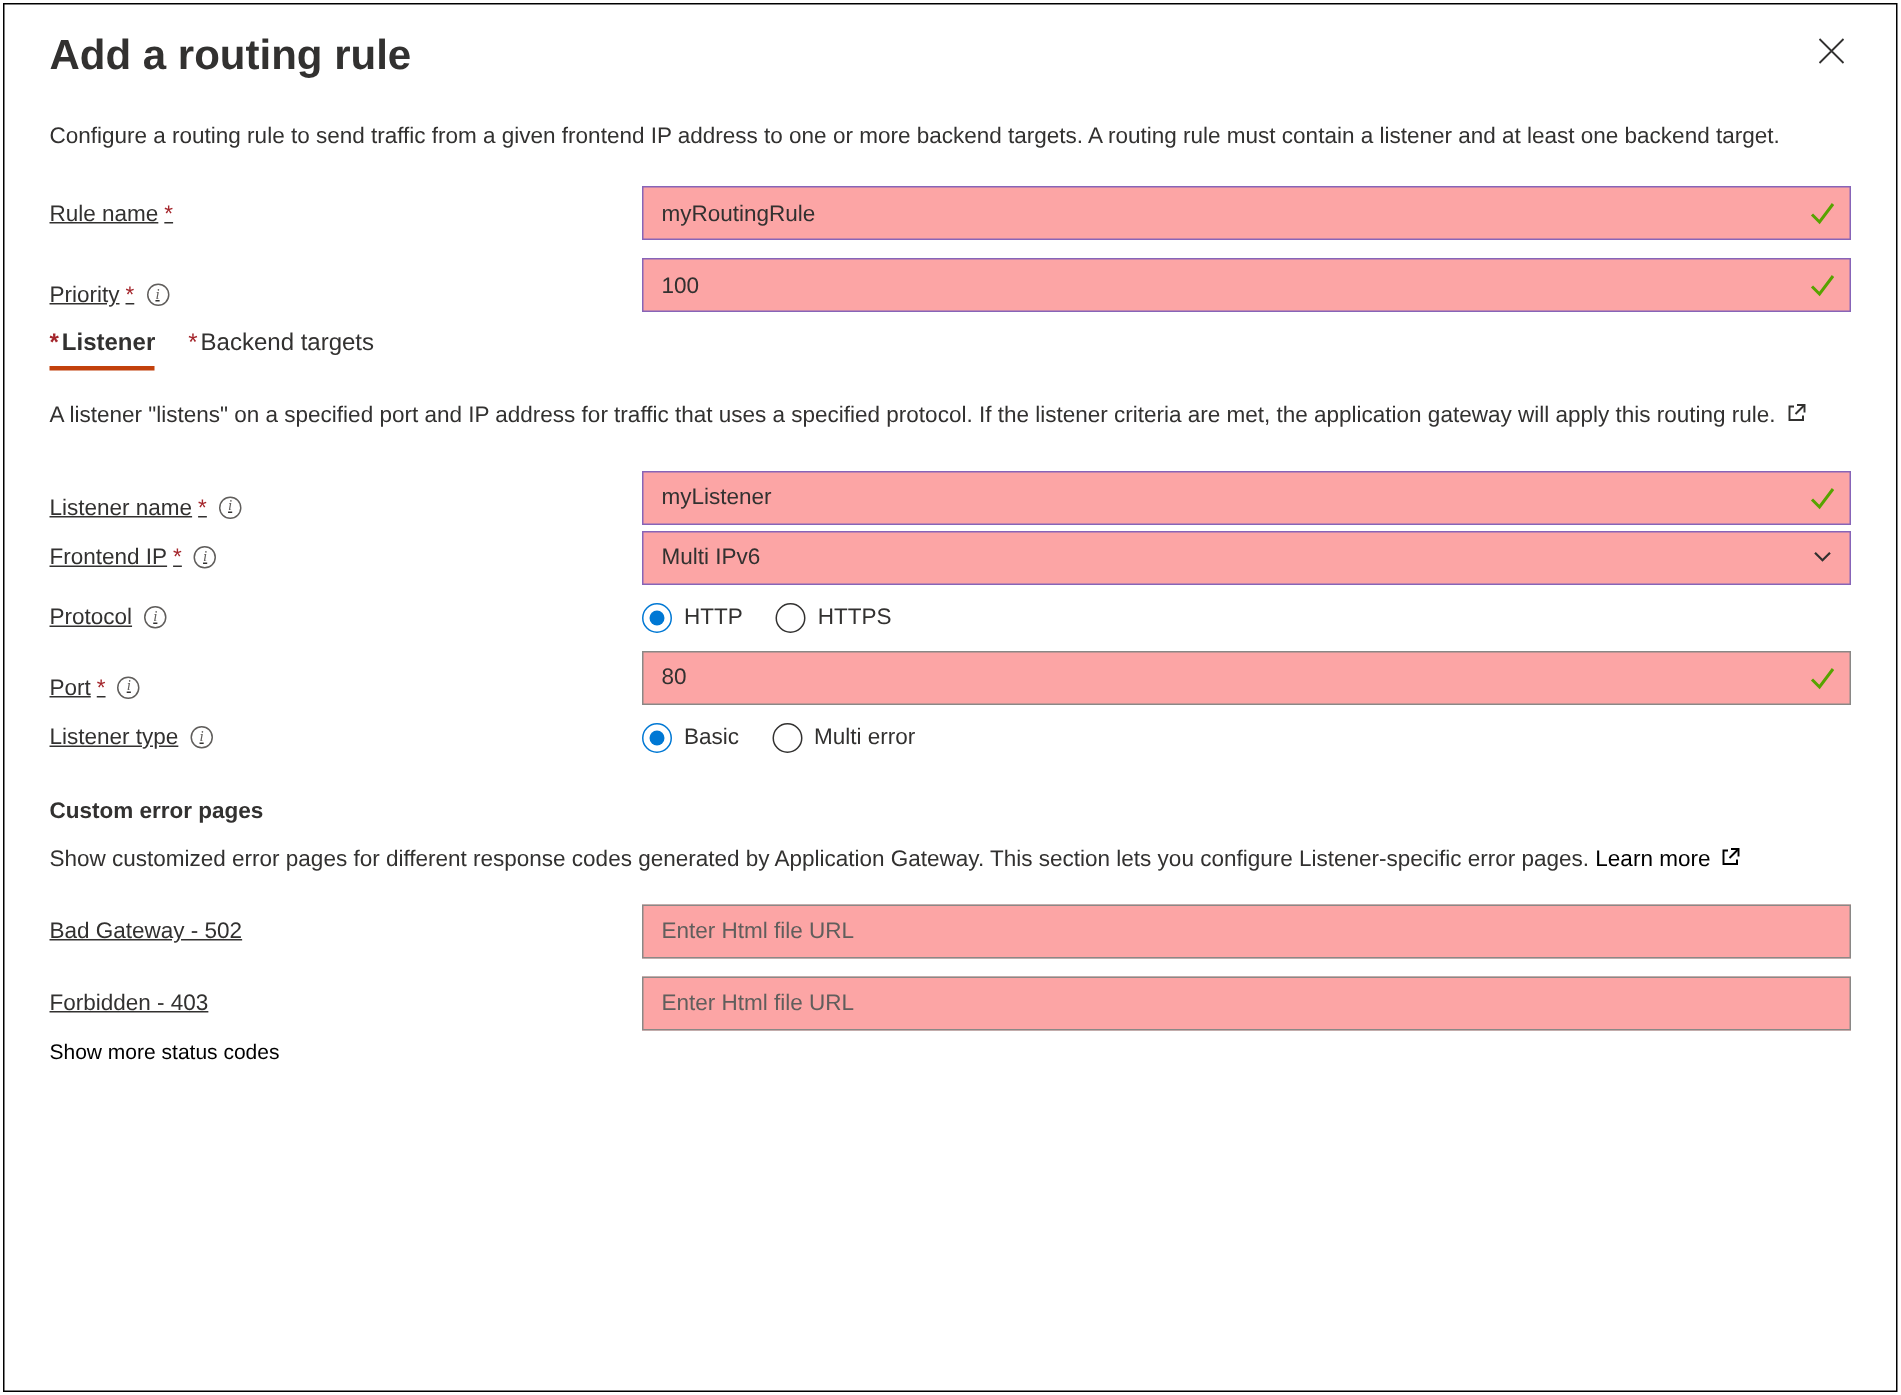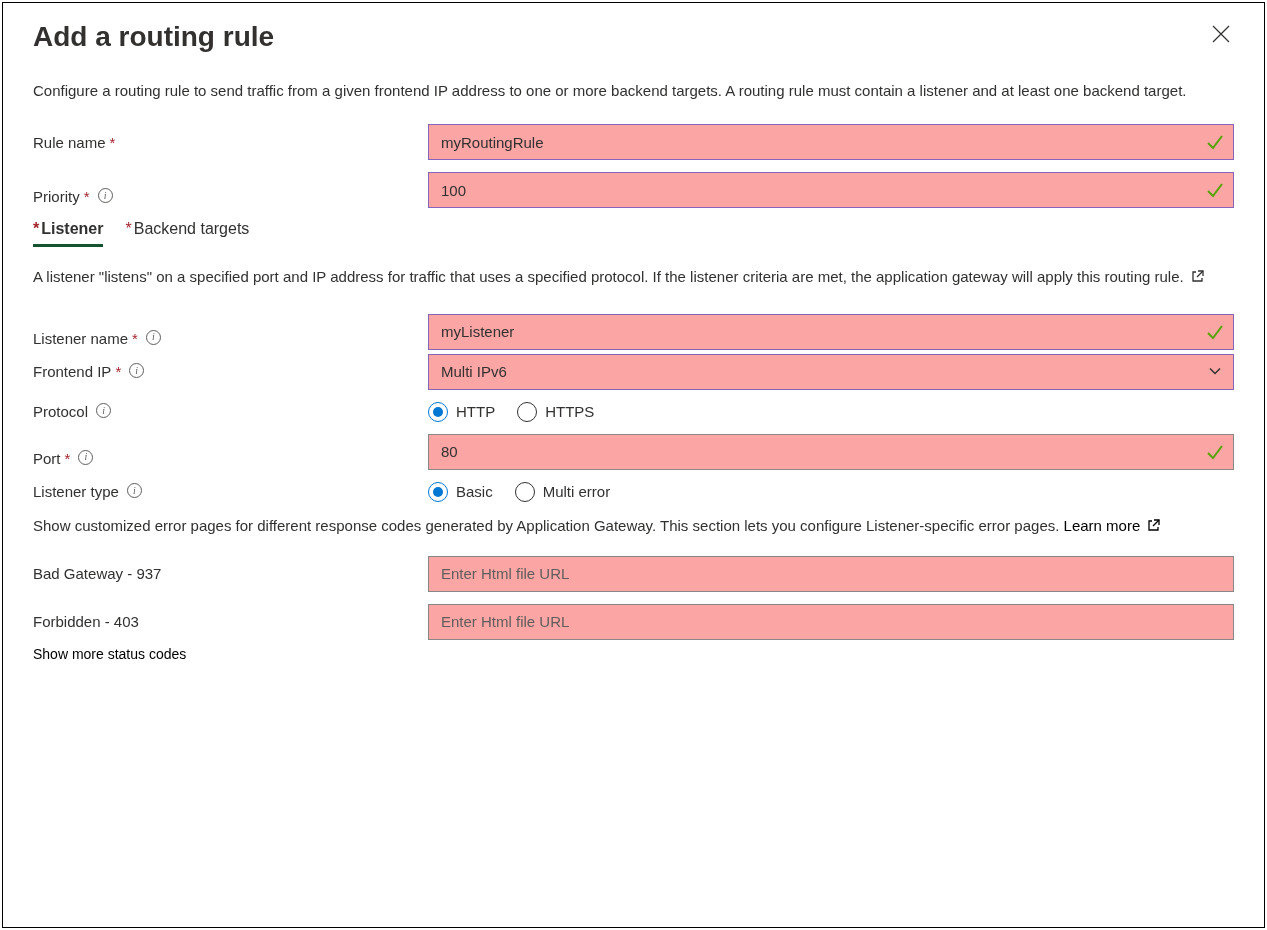--- a/index.html
+++ b/index.html
@@ -44,22 +44,23 @@
     }
     .form-row {
       display: flex;
       align-items: center;
       margin-bottom: 12px;
     }
     .form-row .label-col {
       width: 395px;
       flex-shrink: 0;
       display: flex;
-      align-items: flex-start;
+      align-items: center;
       font-size: 15px;
+      text-decoration: underline;
     }
     .form-row.v-offset .label-col { padding-top: 16px; align-self: flex-start; }
     .label-text {}
     .req { color: #a4262c; margin-left: 4px; font-weight: 400; }
     .info-icon {
       margin-left: 8px;
       width: 15px; height: 15px;
       border: 1px solid #605e5c;
       border-radius: 50%;
       display: inline-flex;
@@ -116,21 +117,21 @@
     }
     .tab {
       font-size: 16px;
       padding-bottom: 6px;
       cursor: pointer;
       color: #323130;
     }
     .tab .req-prefix { color: #a4262c; margin-right: 2px; }
     .tab.active {
       font-weight: 600;
-      border-bottom: 3px solid #14532d;
+      border-bottom: 3px solid #c2410c;
     }
     .tab-desc {
       font-size: 15px;
       line-height: 1.55;
       margin-bottom: 24px;
     }
     .ext-link-icon {
       display: inline-block;
       vertical-align: -1px;
       margin-left: 3px;
@@ -329,37 +330,38 @@
             <span class="radio-circle">
                 <span class="radio-inner"></span>
               </span>
             <span>Multi error</span>
           </div>
         </div>
       </div>
     </div>
   </div>
 
+  <h3 class="section">Custom error pages</h3>
   <p class="section-desc">
     <span>Show customized error pages for different response codes generated by Application Gateway. This section lets you configure Listener-specific error pages.  </span>
     <span class="link">
       <span>Learn more</span>
       <span class="ext-link-icon">
         <svg viewBox="0 0 13 13">
             <path d="M5 2 H2 V11 H11 V8"></path>
             <path d="M7 1 H12 V6"></path>
             <path d="M12 1 L6 7"></path>
           </svg>
       </span>
     </span>
   </p>
 
   <div class="form-row">
     <div class="label-col">
-      <span class="label-text">Bad Gateway - 937</span>
+      <span class="label-text">Bad Gateway - 502</span>
     </div>
     <div class="input-col">
       <input class="text-input plain" type="text" placeholder="Enter Html file URL" style="">
     </div>
   </div>
 
   <div class="form-row" style="margin-bottom:4px;">
     <div class="label-col">
       <span class="label-text">Forbidden - 403</span>
     </div>

